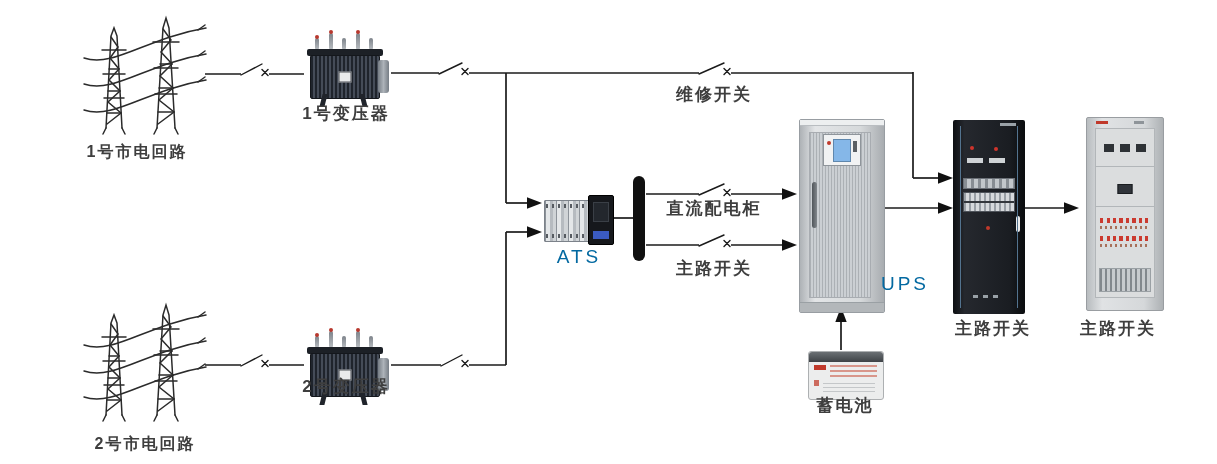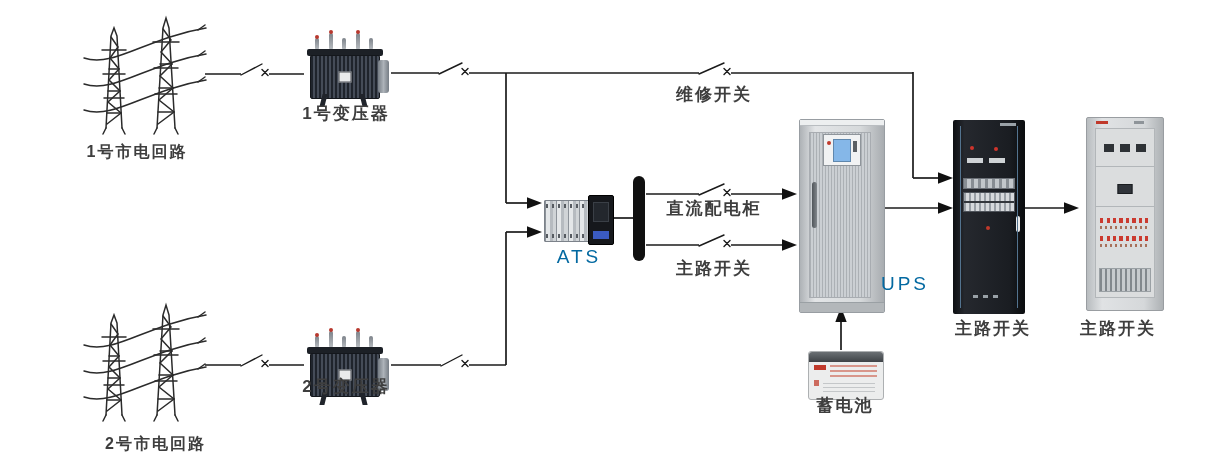--- a/index.html
+++ b/index.html
@@ -290,21 +290,21 @@
 
   <div class="battery">
     <div class="bat-top"></div>
     <div class="bat-logo"></div>
     <div class="bat-text"></div>
     <div class="bat-mark"></div>
     <div class="bat-lines"></div>
   </div>
 
   <div class="lbl sm" style="left:76px;top:143px;width:122px;">1号市电回路</div>
-  <div class="lbl sm" style="left:84px;top:435px;width:122px;text-align:right;">2号市电回路</div>
+  <div class="lbl sm" style="left:84px;top:435px;width:122px;">2号市电回路</div>
   <div class="lbl" style="left:295px;top:105px;width:102px;">1号变压器</div>
   <div class="lbl" style="left:295px;top:378px;width:102px;">2号变压器</div>
   <div class="lbl en" style="left:544px;top:247px;width:70px;">ATS</div>
   <div class="lbl" style="left:666px;top:86px;width:96px;">维修开关</div>
   <div class="lbl" style="left:666px;top:200px;width:96px;">直流配电柜</div>
   <div class="lbl" style="left:666px;top:260px;width:96px;">主路开关</div>
   <div class="lbl en" style="left:880px;top:274px;width:50px;">UPS</div>
   <div class="lbl" style="left:808px;top:397px;width:74px;">蓄电池</div>
   <div class="lbl" style="left:941px;top:320px;width:104px;">主路开关</div>
   <div class="lbl" style="left:1068px;top:320px;width:100px;">主路开关</div>

